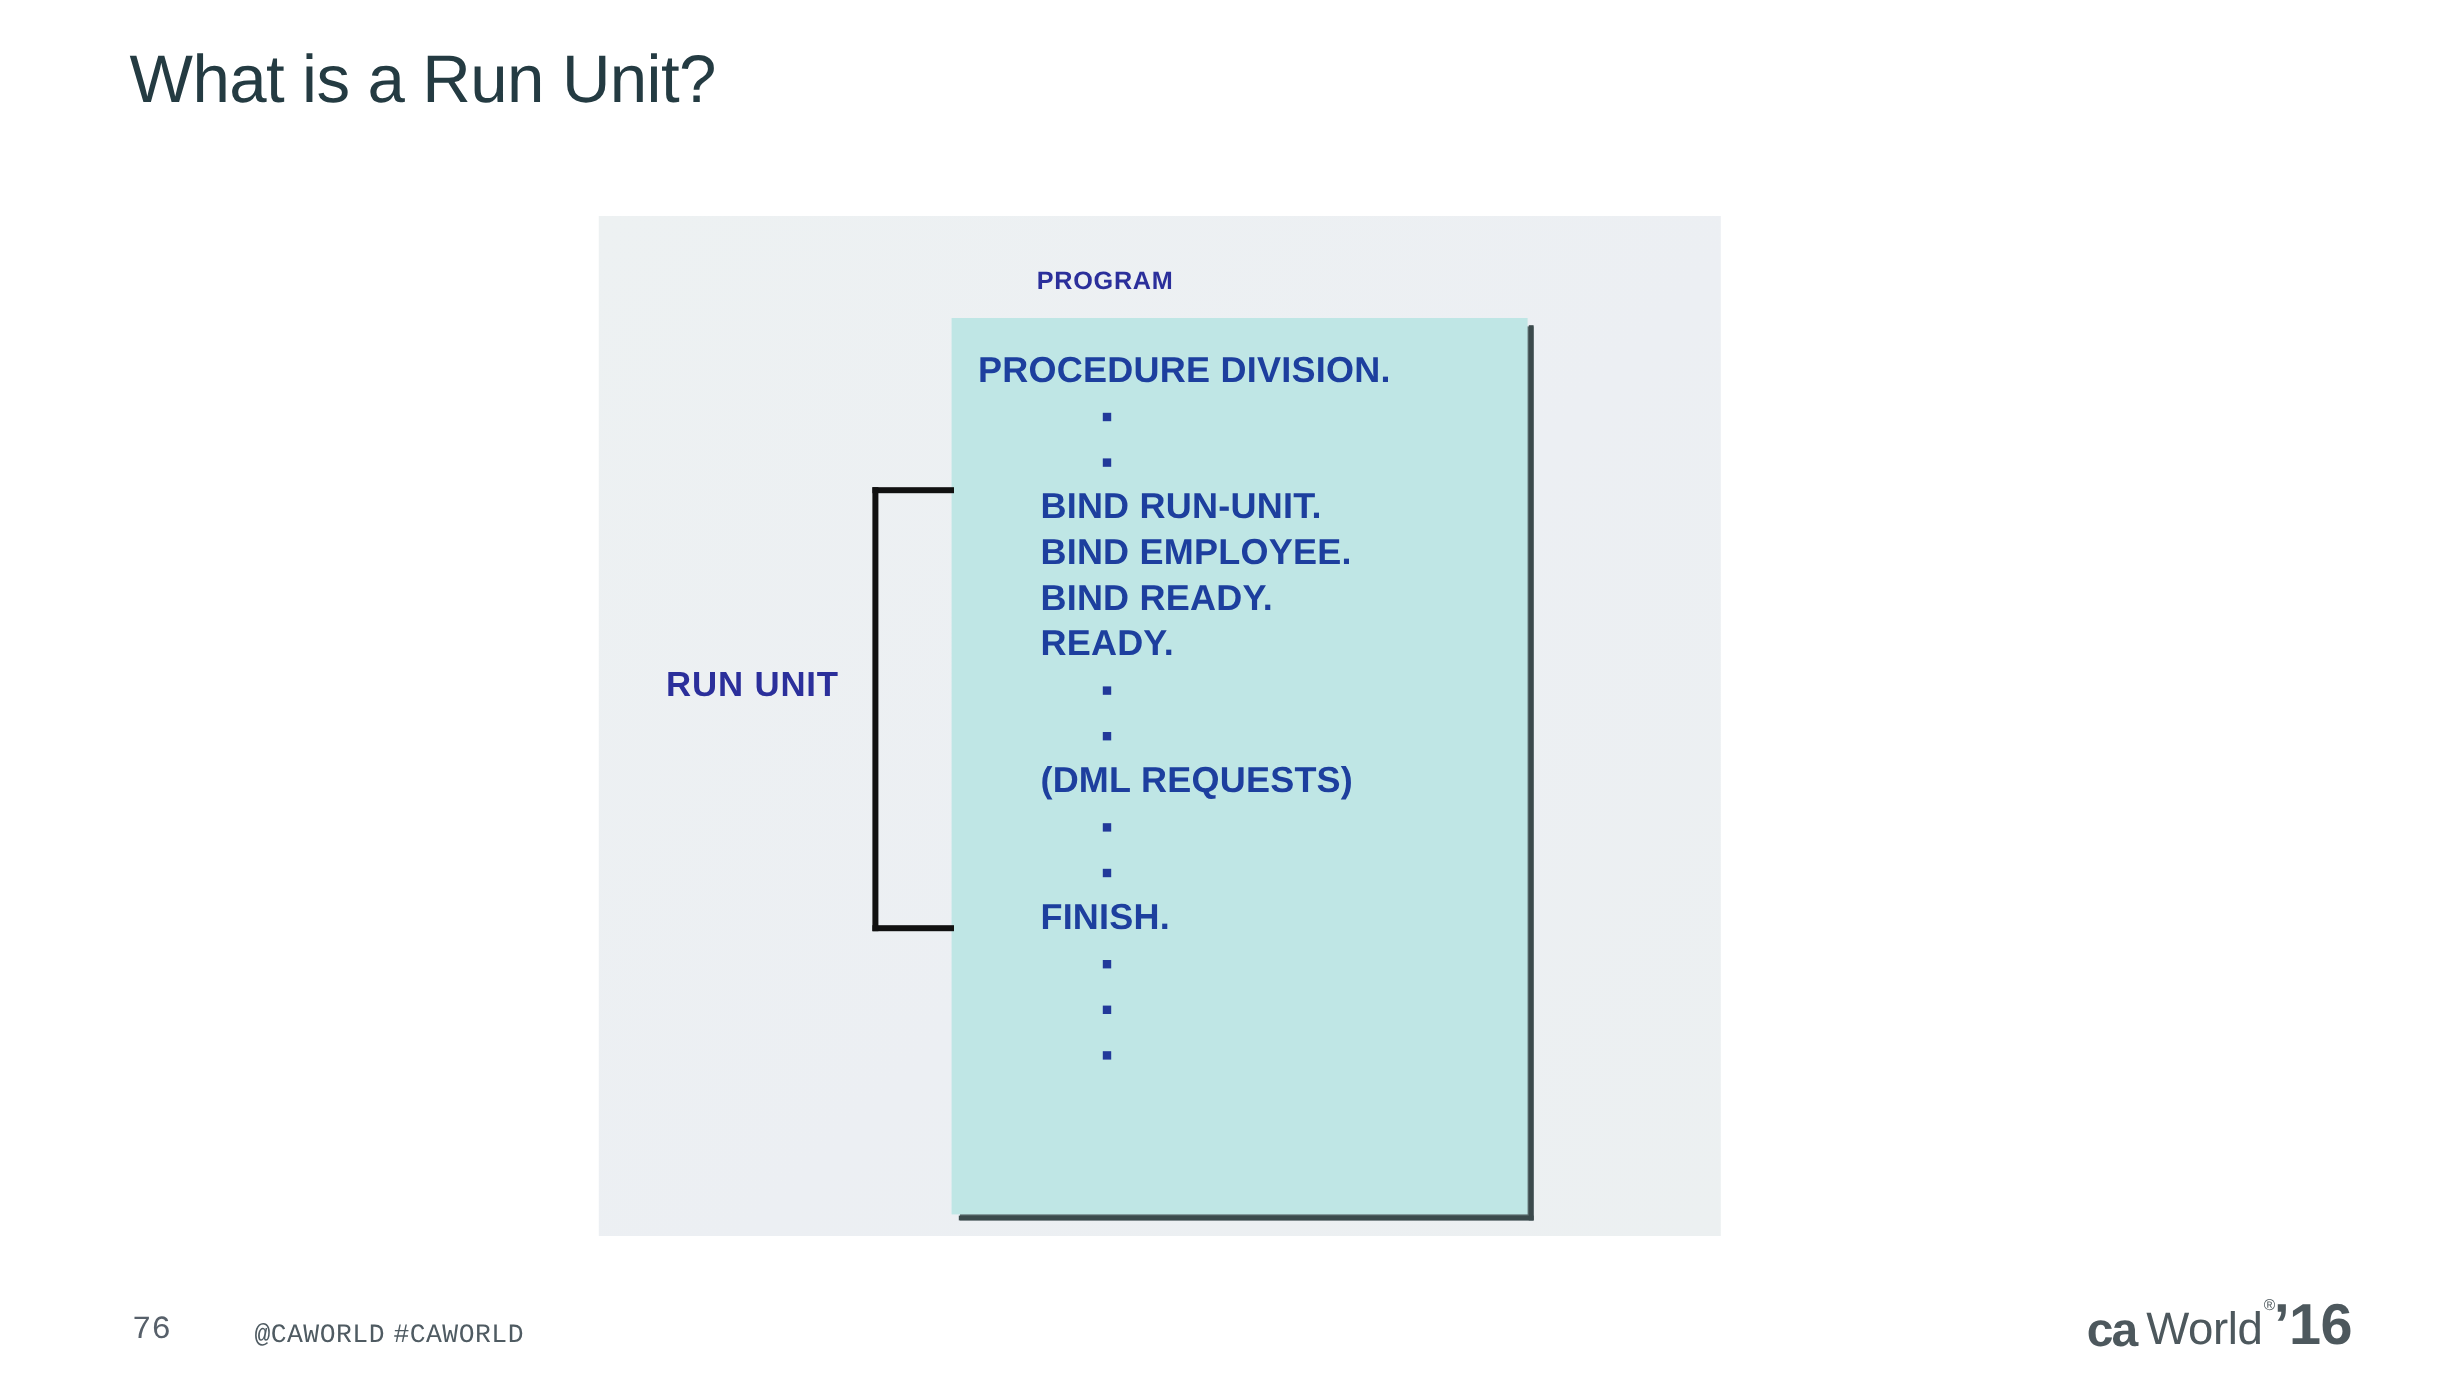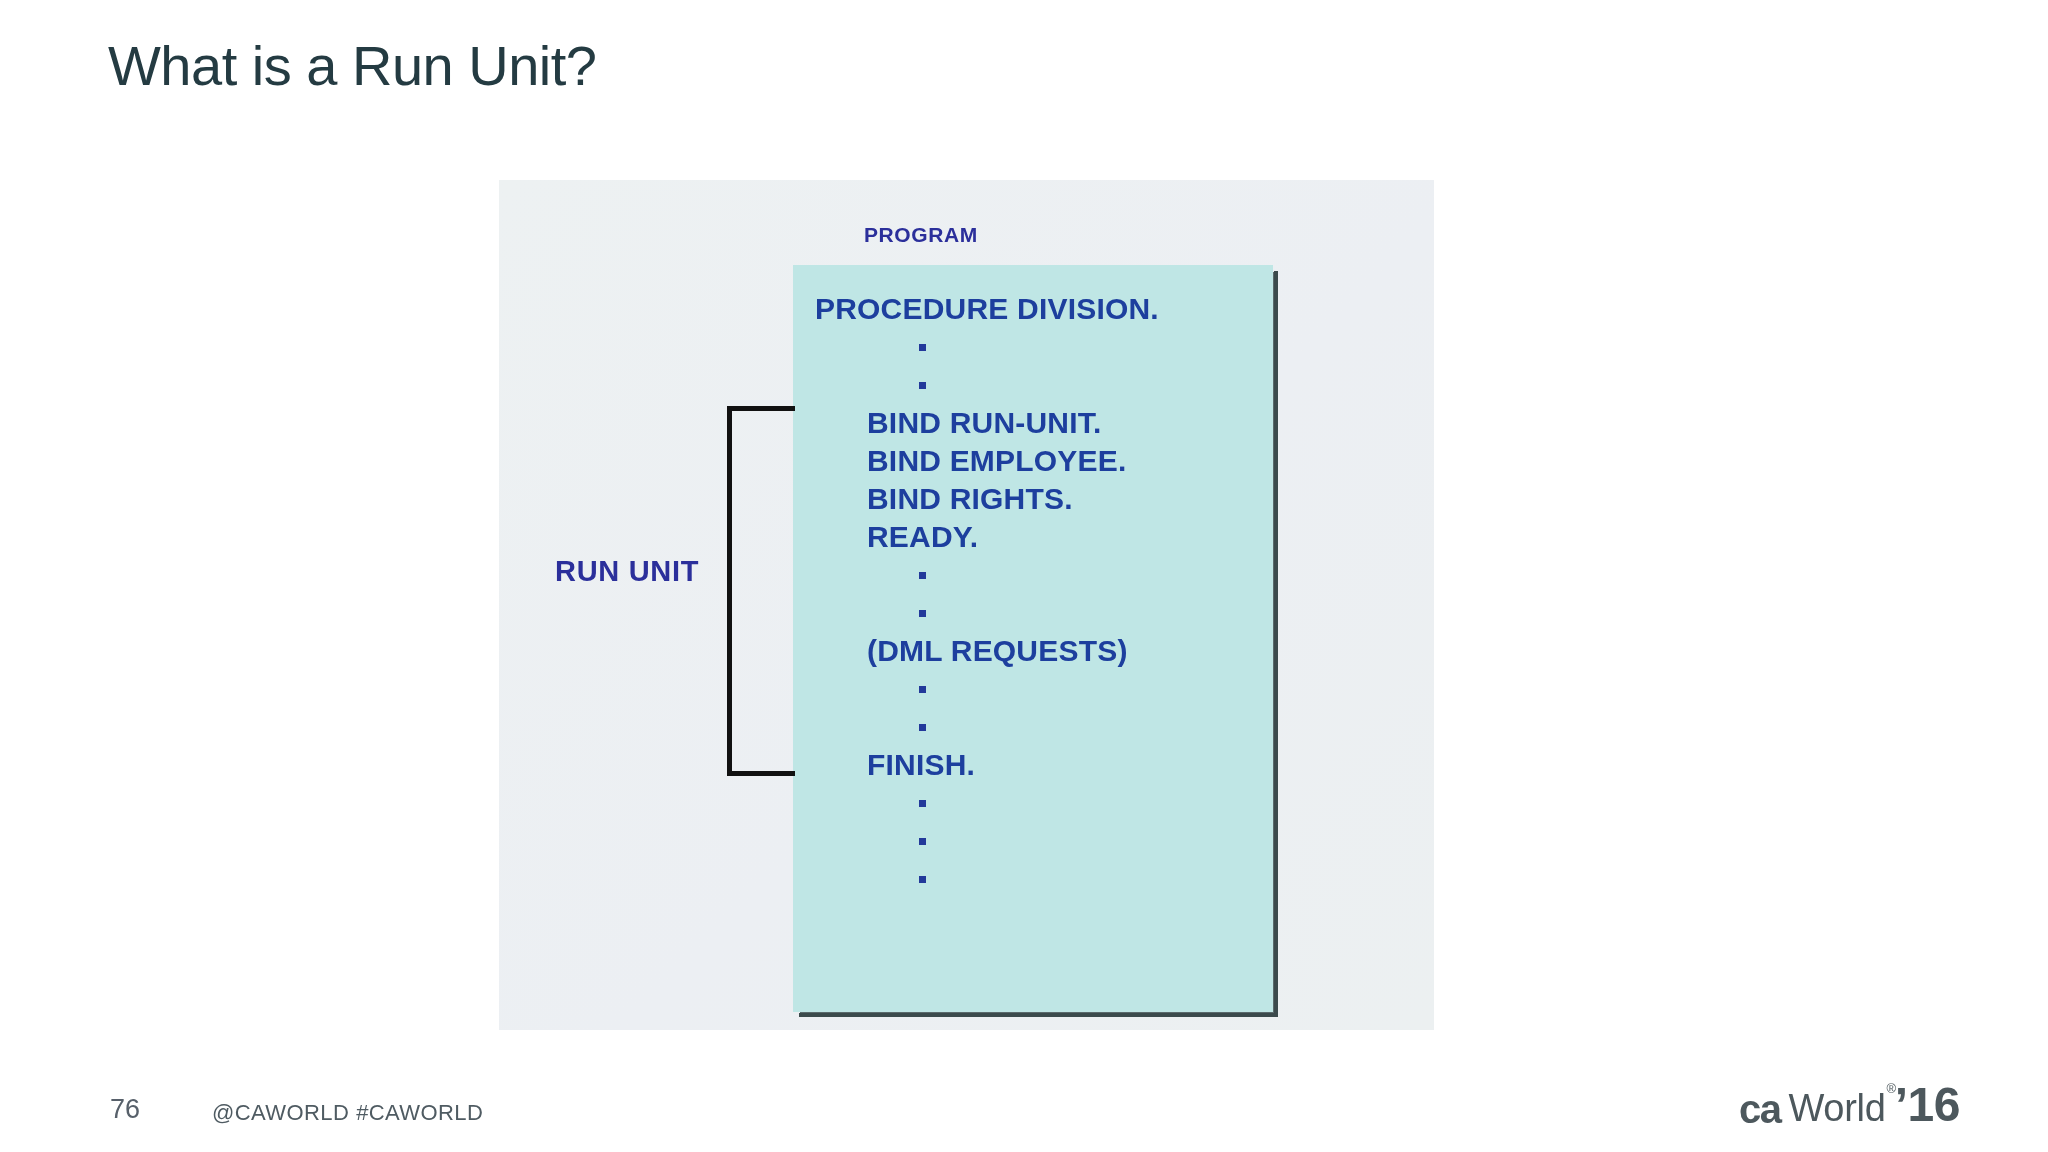--- a/index.html
+++ b/index.html
@@ -135,20 +135,21 @@
     box-sizing: border-box;
   }
 
   
   .footer {
     position: absolute;
     left: 0;
     top: 1080px;
     width: 1656px;
     height: 72px;
+    font-family: Liberation Mono, monospace;
   }
   .footer-page-number {
     position: absolute;
     left: 110px;
     top: 14px;
     font-size: 27px;
     color: #57606a;
     font-weight: 400;
   }
   .footer-social {
@@ -217,21 +218,21 @@
 <div class="program-label">PROGRAM</div>
 
 <div class="program-box"></div>
 
 <div class="code-listing">
     <div class="code-line">PROCEDURE DIVISION.</div>
     <div class="code-dot"></div>
     <div class="code-dot"></div>
     <div class="code-line indented">BIND RUN-UNIT.</div>
     <div class="code-line indented">BIND EMPLOYEE.</div>
-    <div class="code-line indented">BIND RIGHTS.</div>
+    <div class="code-line indented">BIND READY.</div>
     <div class="code-line indented">READY.</div>
     <div class="code-dot"></div>
     <div class="code-dot"></div>
     <div class="code-line indented">(DML REQUESTS)</div>
     <div class="code-dot"></div>
     <div class="code-dot"></div>
     <div class="code-line indented">FINISH.</div>
     <div class="code-dot"></div>
     <div class="code-dot"></div>
     <div class="code-dot"></div>

